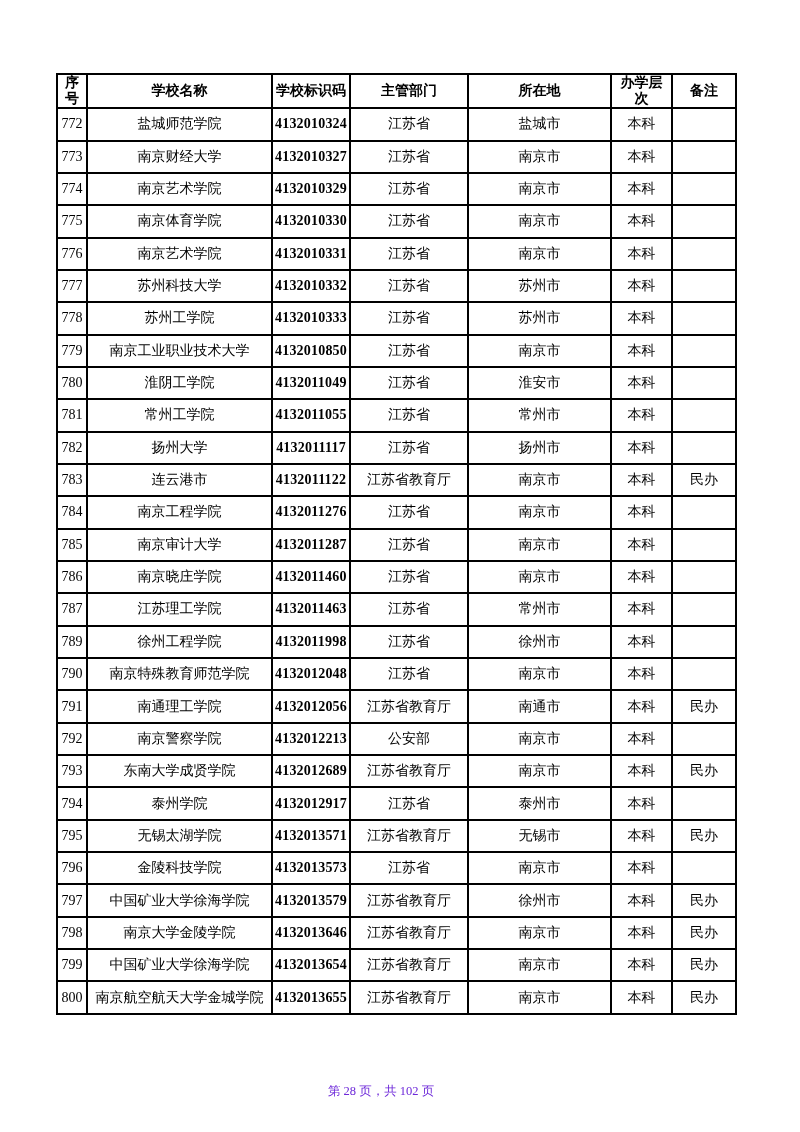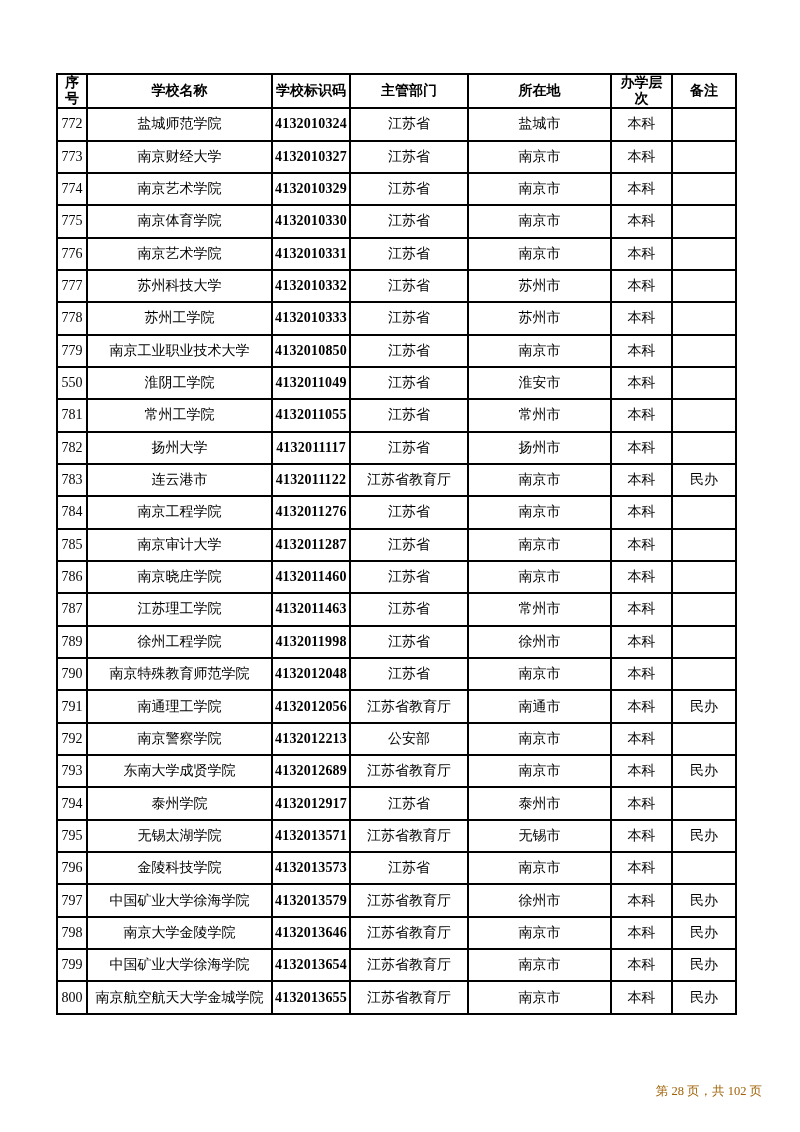--- a/index.html
+++ b/index.html
@@ -46,23 +46,23 @@
   }
   td.cell-code {
     letter-spacing: 0.2px;
     font-weight: bold;
   }
   .footer {
     position: absolute;
     left: 0;
     top: 1083px;
     width: 100%;
-    text-align: right;
+    text-align: center;
     font-size: 12.5px;
-    color: #a16207;
+    color: #6d28d9;
   }
 </style>
 </head>
 <body>
 
 <div class="page">
   <table class="uni-table">
     <colgroup>
       <col style="width:30px">
       <col style="width:185px">
@@ -150,21 +150,21 @@
         <tr>
           <td class="cell-no">779</td>
           <td class="cell-name">南京工业职业技术大学</td>
           <td class="cell-code">4132010850</td>
           <td class="cell-department">江苏省</td>
           <td class="cell-location">南京市</td>
           <td class="cell-level">本科</td>
           <td class="cell-remark"></td>
         </tr>
         <tr>
-          <td class="cell-no">550</td>
+          <td class="cell-no">780</td>
           <td class="cell-name">淮阴工学院</td>
           <td class="cell-code">4132011049</td>
           <td class="cell-department">江苏省</td>
           <td class="cell-location">淮安市</td>
           <td class="cell-level">本科</td>
           <td class="cell-remark"></td>
         </tr>
         <tr>
           <td class="cell-no">781</td>
           <td class="cell-name">常州工学院</td>

